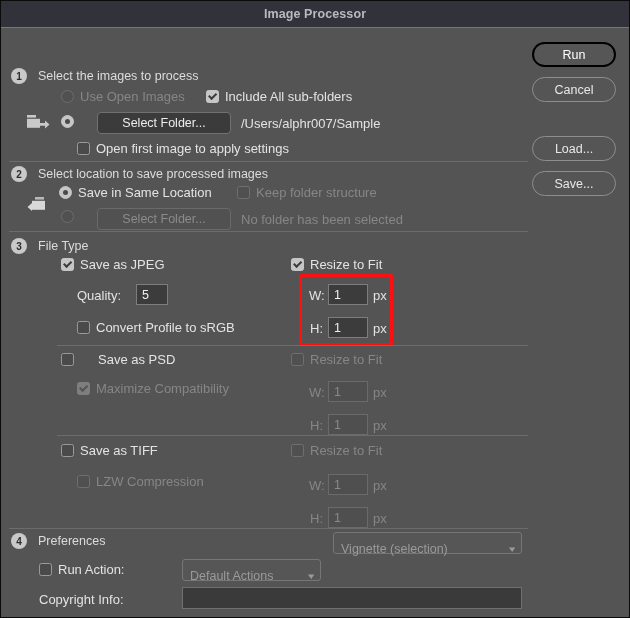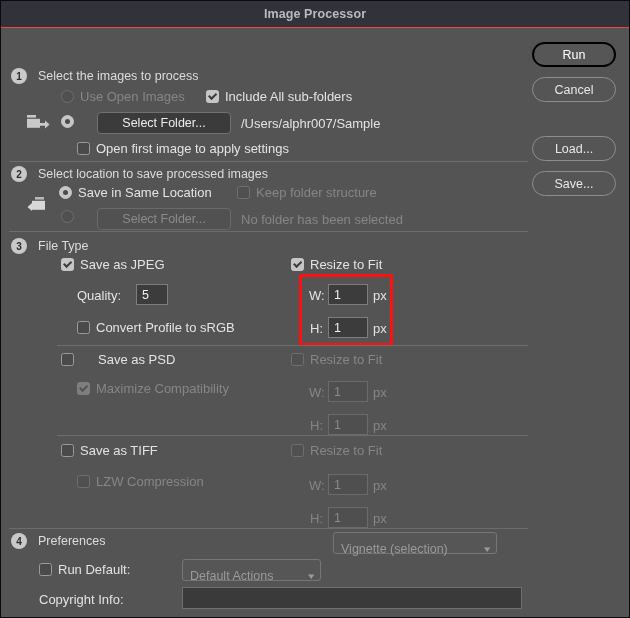--- a/index.html
+++ b/index.html
@@ -374,29 +374,29 @@
 
     <div class="row" style="left:10px; top:503px;">
       <div class="section-head">
         <div class="badge">4</div>
         <div class="section-title">Preferences</div>
       </div>
     </div>
 
     <div class="row gap6" style="left:38px; top:534px;">
       <span class="cb"></span>
-      <span class="lbl">Run Default:</span>
+      <span class="lbl">Run Action:</span>
     </div>
 
     <div class="select" style="position:absolute; left:181px; top:531px; width:139px;">
       <span>Default Actions</span>
       <span class="chev">▾</span>
     </div>
 
-    <div class="select" style="position:absolute; left:332px; top:504px; width:164px;align-items:center;">
+    <div class="select" style="position:absolute; left:332px; top:504px; width:189px;align-items:center;">
       <span>Vignette (selection)</span>
       <span class="chev">▾</span>
     </div>
 
     <div class="lbl" style="position:absolute; left:38px; top:564px;">Copyright Info:</div>
     <div class="field copyright" style="position:absolute; left:181px; top:559px; width:340px; height:22px;"></div>
 
   </div>
 </div>
 

